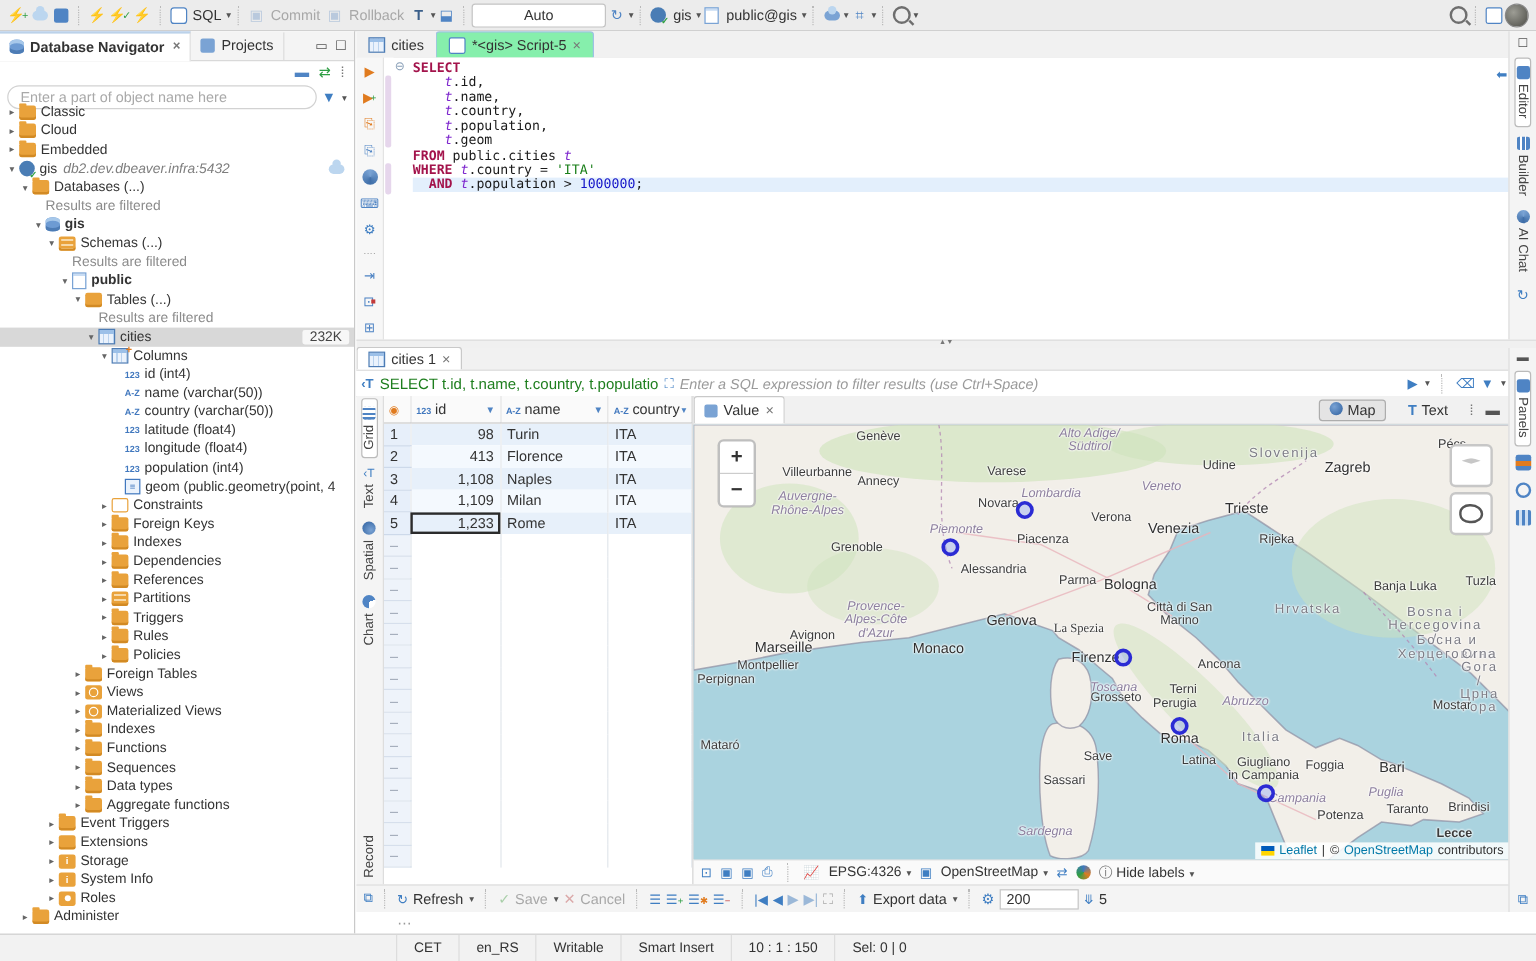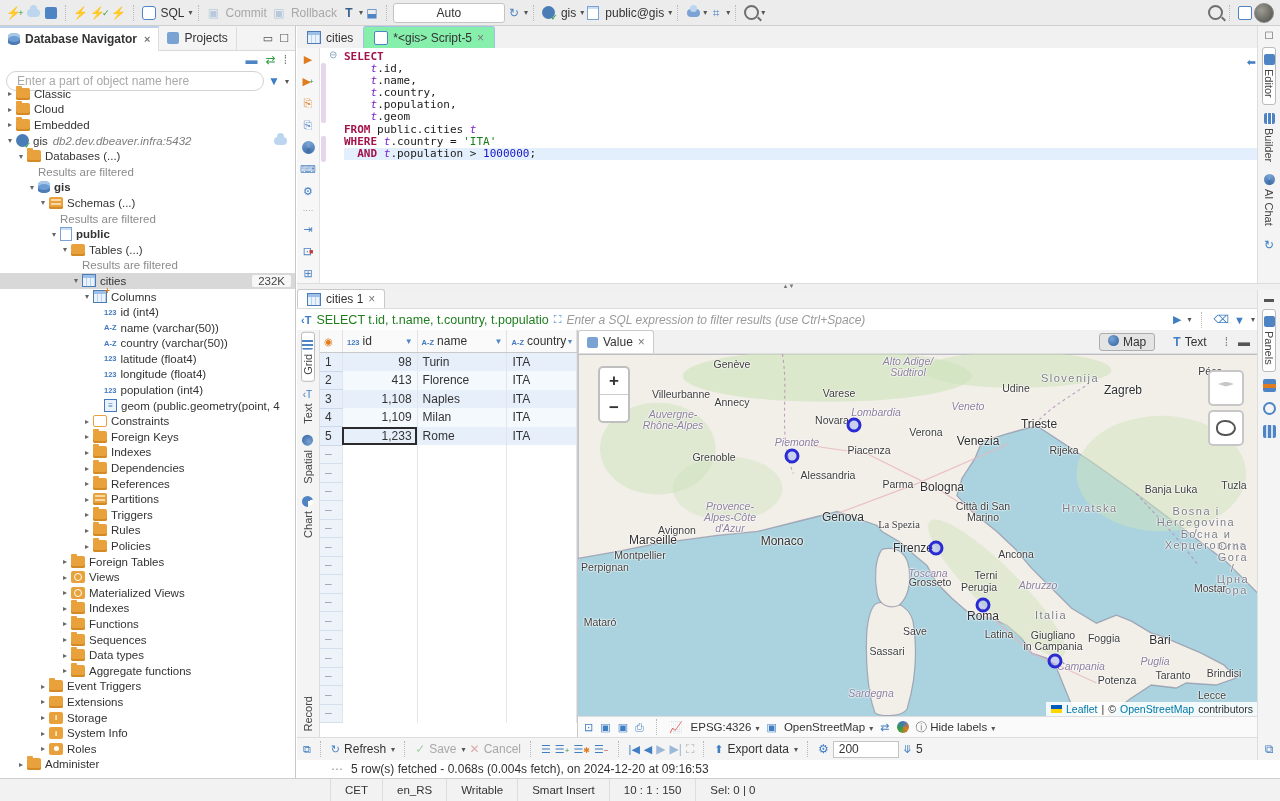--- a/index.html
+++ b/index.html
@@ -872,21 +872,21 @@
                 <span class="mlabel city" style="left: 421px; top: 280px;">Latina</span>
                 <span class="mlabel city" style="left: 475px; top: 287px;">Giugliano
 in Campania</span>
                 <span class="mlabel city" style="left: 526px; top: 284px;">Foggia</span>
                 <span class="mlabel city-lg" style="left: 582px; top: 286px;">Bari</span>
                 <span class="mlabel region" style="left: 503px; top: 312px;">Campania</span>
                 <span class="mlabel region" style="left: 577px; top: 307px;">Puglia</span>
                 <span class="mlabel city" style="left: 539px; top: 326px;">Potenza</span>
                 <span class="mlabel city" style="left: 595px; top: 321px;">Taranto</span>
                 <span class="mlabel city" style="left: 646px; top: 319px;">Brindisi</span>
-                <span class="mlabel city" style="left: 634px; top: 341px;">Lecce</span>
+                <span class="mlabel city" style="left: 634px; top: 341px; font-weight: bold;">Lecce</span>
                 <span class="mlabel country" style="left: 655px; top: 214px;">Crna Gora /
 Црна Гора</span>
                 <span class="mlabel city" style="left: 632px; top: 234px;">Mostar</span>
                 <span class="mlabel city" style="left: 337px; top: 277px;">Save</span>
                 <span class="mlabel city" style="left: 309px; top: 297px;">Sassari</span>
                 <span class="mlabel region" style="left: 293px; top: 339px;">Sardegna</span>
               </div>
             <div id="mapmarkers">
                 <span class="marker" style="left: 276px; top: 71px;"></span>
                 <span class="marker" style="left: 214px; top: 102px;"></span>
@@ -978,21 +978,20 @@
       </div>
       <span class="stripico" style="background:repeating-linear-gradient(#4f84c4 0 5px,#e07b1f 5px 9px,#4f84c4 9px 13px);"></span>
       <span class="stripico" style="border-radius:50%;border:2px solid #4f84c4;box-sizing:border-box;"></span>
       <span class="stripico" style="background:repeating-linear-gradient(90deg,#4f84c4 0 3px,#cfe0f2 3px 5px);"></span>
       <span style="flex:1;"></span>
       <span style="color:#3f7ec2;margin-bottom:4px;">⧉</span>
     </div>
 
     <div class="fetchline">
       <span style="color:#999;">⋯</span>
-      <span>5 row(s) fetched - 0.068s (0.004s fetch), on 2024-12-20 at 09:16:53</span>
     </div>
   </div>
 
   <div class="statusbar">
     <div style="width:330px;"></div>
     <div id="sbitems" style="display:flex;height:100%;">
         <div class="sbitem">CET</div>
         <div class="sbitem">en_RS</div>
         <div class="sbitem">Writable</div>
         <div class="sbitem">Smart Insert</div>

